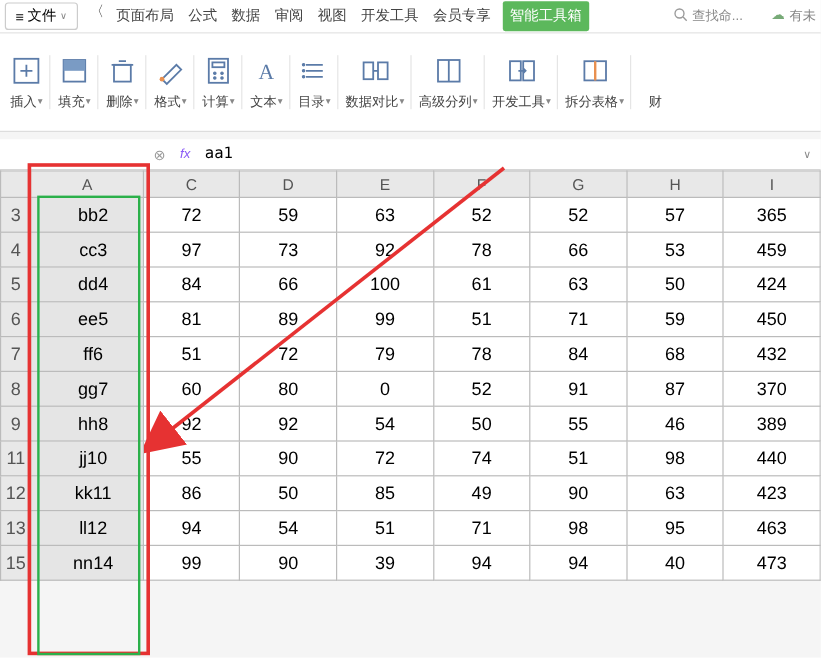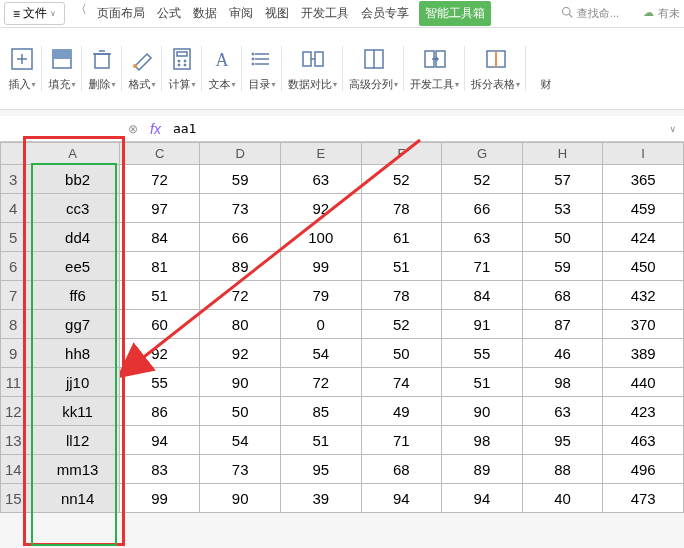--- a/index.html
+++ b/index.html
@@ -17,21 +17,21 @@
     .tool-group { display: flex; flex-direction: column; align-items: center; padding: 8px 6px; gap: 4px; position: relative; }
     .tool-group::after { content: ''; position: absolute; right: 0; top: 15%; height: 70%; width: 1px; background: #e5e5e5; }
     .tool-group:last-child::after { display: none; }
     .tool-icon { width: 28px; height: 28px; display: flex; align-items: center; justify-content: center; }
     .tool-label { font-size: 11px; color: #444; display: flex; align-items: center; gap: 1px; }
     .dropdown-caret { font-size: 8px; color: #888; }
     
     .formula-bar { background: #fff; border-bottom: 1px solid #ccc; height: 26px; display: flex; align-items: center; margin-top: 6px; }
     .name-box { width: 120px; border-right: 1px solid #ccc; padding: 0 8px; font-size: 12px; display: flex; align-items: center; height: 100%; visibility: hidden; }
     .fx-area { display: flex; align-items: center; padding: 0 8px; gap: 12px; flex: 1; }
-    .fx-label { font-style: italic; color: #8b5cf6; font-size: 14px; }
+    .fx-label { font-style: italic; color: #8b5cf6; font-size: 11px; }
     .fx-input { border: none; outline: none; font-size: 13px; font-family: monospace; flex: 1; }
     .fx-caret { color: #888; font-size: 9px; }
     
     .sheet { background: #fff; position: relative; }
     .grid { border-collapse: collapse; width: 100%; }
     .grid th, .grid td { border: 1px solid #bbb; text-align: center; font-size: 15px; height: 29px; font-family: Arial, sans-serif; }
     .grid th { background: #e8e8e8; font-weight: normal; color: #555; font-size: 13px; height: 22px; }
     .rowhead { background: #e8e8e8; color: #555; font-size: 12px; width: 24px; min-width: 24px; }
     .col-a { width: 88px; }
     .col-c, .col-d, .col-e, .col-f, .col-g, .col-h { width: 76px; }
@@ -359,31 +359,20 @@
           <td class="label-cell">ll12</td>
           <td>94</td>
           <td>54</td>
           <td>51</td>
           <td>71</td>
           <td>98</td>
           <td>95</td>
           <td>463</td>
         </tr>
         <tr>
-          <td class="rowhead">14</td>
-          <td class="label-cell">mm13</td>
-          <td>83</td>
-          <td>73</td>
-          <td>95</td>
-          <td>68</td>
-          <td>89</td>
-          <td>88</td>
-          <td>496</td>
-        </tr>
-        <tr>
           <td class="rowhead">15</td>
           <td class="label-cell">nn14</td>
           <td>99</td>
           <td>90</td>
           <td>39</td>
           <td>94</td>
           <td>94</td>
           <td>40</td>
           <td>473</td>
         </tr>

